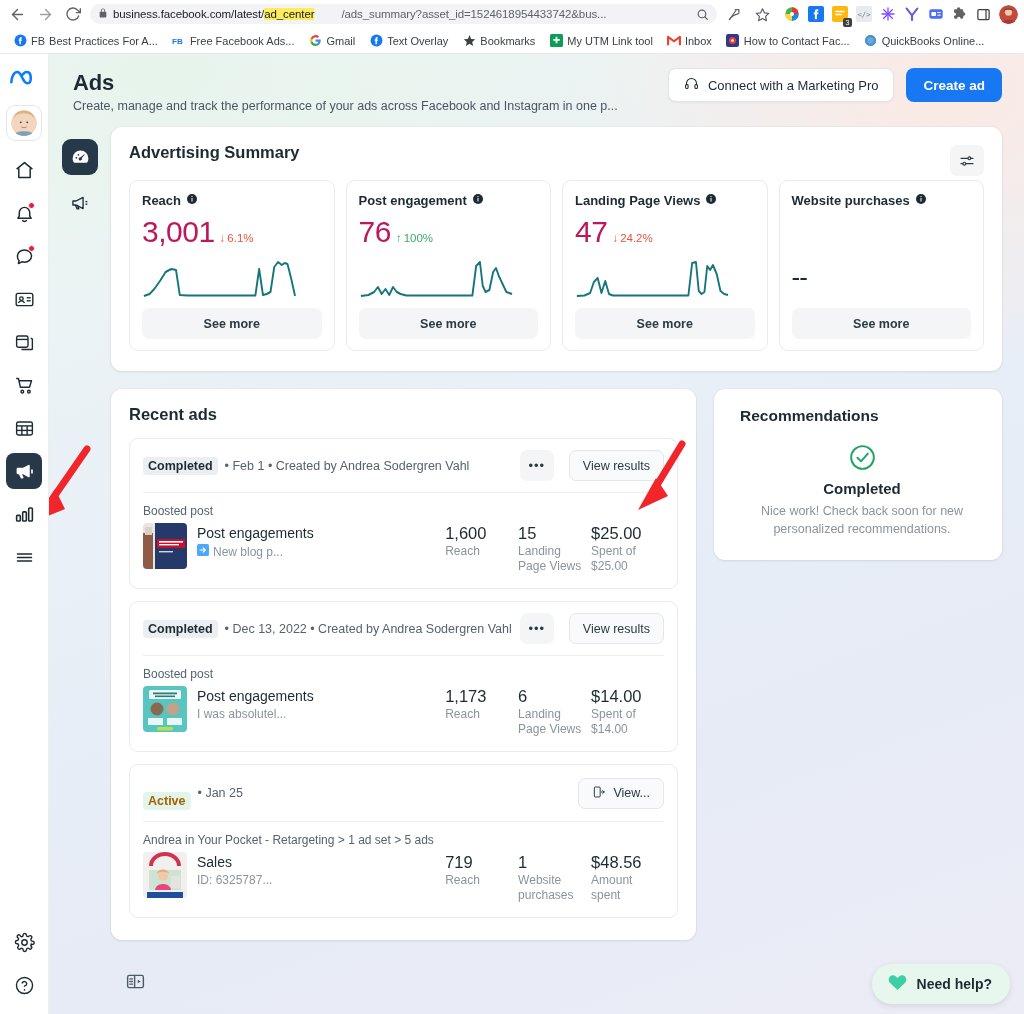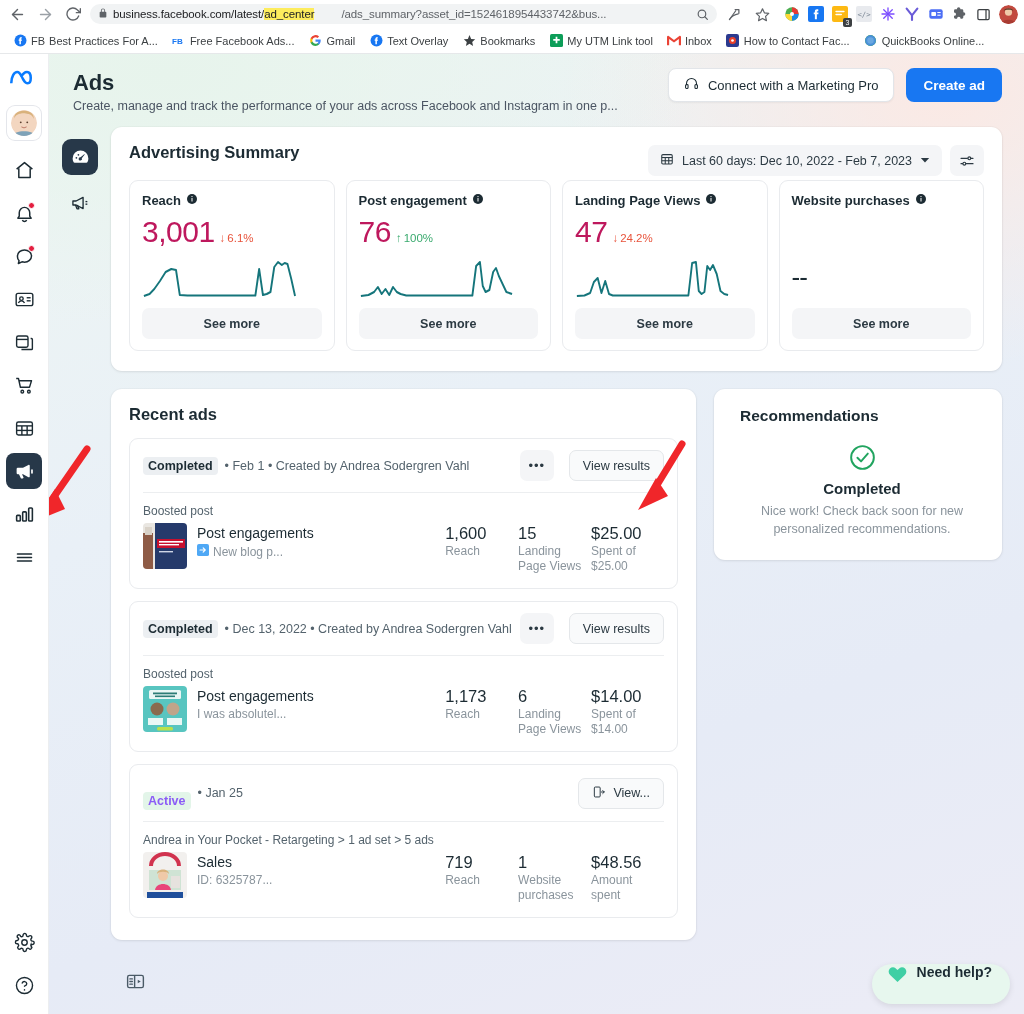--- a/index.html
+++ b/index.html
@@ -179,21 +179,21 @@
   .recent-card { flex: 1 1 auto; min-width:0; padding: 16px 18px 10px 18px; }
   .recent-title { font-size: 16.5px; font-weight:700; color:#1c2b33;
      margin-bottom: 14px; }
   .ad-block {
     border: 1px solid #e9ebee; border-radius: 9px; margin-bottom: 12px;
     background: #fff;
   }
   .ad-head { display:flex; align-items:center; padding: 11px 13px; gap: 7px; }
   .status-pill { font-size: 12.5px; font-weight: 700; color:#1c2b33;
     background: #eceff2; border-radius: 4px; padding: 2px 5px; }
-  .status-pill.active { color: #8b5cf6; background:#e3f5e9;margin-top:16px; }
+  .status-pill.active { color: #a16207; background:#e3f5e9;margin-top:16px; }
   .ad-meta { font-size: 12.5px; color:#54636d; overflow:hidden;
     white-space:nowrap; text-overflow:ellipsis; flex:1 1 auto; }
   .icon-btn-sq {
     width: 34px; height: 31px; border-radius:7px; background:#f4f5f7;
     display:flex; align-items:center; justify-content:center; color:#2c3a43;
     flex:0 0 auto; font-size:13px; letter-spacing:1px;
   }
   .btn-outline {
     height: 31px; border-radius:7px; background:#f9fafb; border:1px solid #e4e7ea;
     display:flex; align-items:center; justify-content:center; gap:7px;
@@ -226,21 +226,21 @@
   .rec-h { font-size: 15px; font-weight:700; color:#1c2b33; margin-top: 8px; }
   .rec-p { font-size: 12.5px; color:#8a949c; margin-top: 5px; line-height:1.45;
     padding: 0 6px; }
 
   
   .annot { position:absolute; pointer-events:none; }
 
   
   .need-help {
     position:absolute; right: 14px; bottom: 10px; height: 40px;
-    background:#e7f7ee; border-radius: 21px; display:flex; align-items:flex-start;
+    background:#e7f7ee; border-radius: 21px; display:flex; align-items:center;
     gap: 9px; padding: 0 18px 0 15px;
     box-shadow: 0 2px 6px rgba(0,0,0,.10);
     font-size: 14px; font-weight:600; color:#1c2b33;
   }
 </style>
 </head>
 <body>
 
 <div class="browser">
 
@@ -618,37 +618,20 @@
             <polygon points="14.6 10 18 12 14.6 14" fill="#4a5a66" stroke="none"></polygon>
           </svg>
       </div>
 
       <div class="main-col">
 
         <div class="card summary-card">
           <div class="sum-title">Advertising Summary</div>
 
           <div class="sum-controls">
-            <div class="date-pill">
-              <span>
-                <svg width="14" height="14" viewBox="0 0 24 24" fill="none" stroke="#2c3a43" stroke-width="1.8">
-                    <rect x="3" y="4.5" width="18" height="16" rx="2"></rect>
-                    <line x1="3" y1="9.5" x2="21" y2="9.5"></line>
-                    <line x1="9" y1="9.5" x2="9" y2="20.5"></line>
-                    <line x1="15" y1="9.5" x2="15" y2="20.5"></line>
-                    <line x1="3" y1="15" x2="21" y2="15"></line>
-                  </svg>
-              </span>
-              <span>Last 60 days: Dec 10, 2022 - Feb 7, 2023</span>
-              <span>
-                <svg width="10" height="10" viewBox="0 0 12 12" fill="#2c3a43">
-                    <polygon points="1,3.5 11,3.5 6,9"></polygon>
-                  </svg>
-              </span>
-            </div>
             <div class="filter-btn">
               <svg width="16" height="16" viewBox="0 0 24 24" fill="none" stroke="#2c3a43" stroke-width="1.8" stroke-linecap="round">
                   <line x1="3" y1="8" x2="21" y2="8"></line>
                   <line x1="3" y1="16" x2="21" y2="16"></line>
                   <circle cx="15.5" cy="8" r="2.1" fill="#fff"></circle>
                   <circle cx="8" cy="16" r="2.1" fill="#fff"></circle>
                 </svg>
             </div>
           </div>
 

